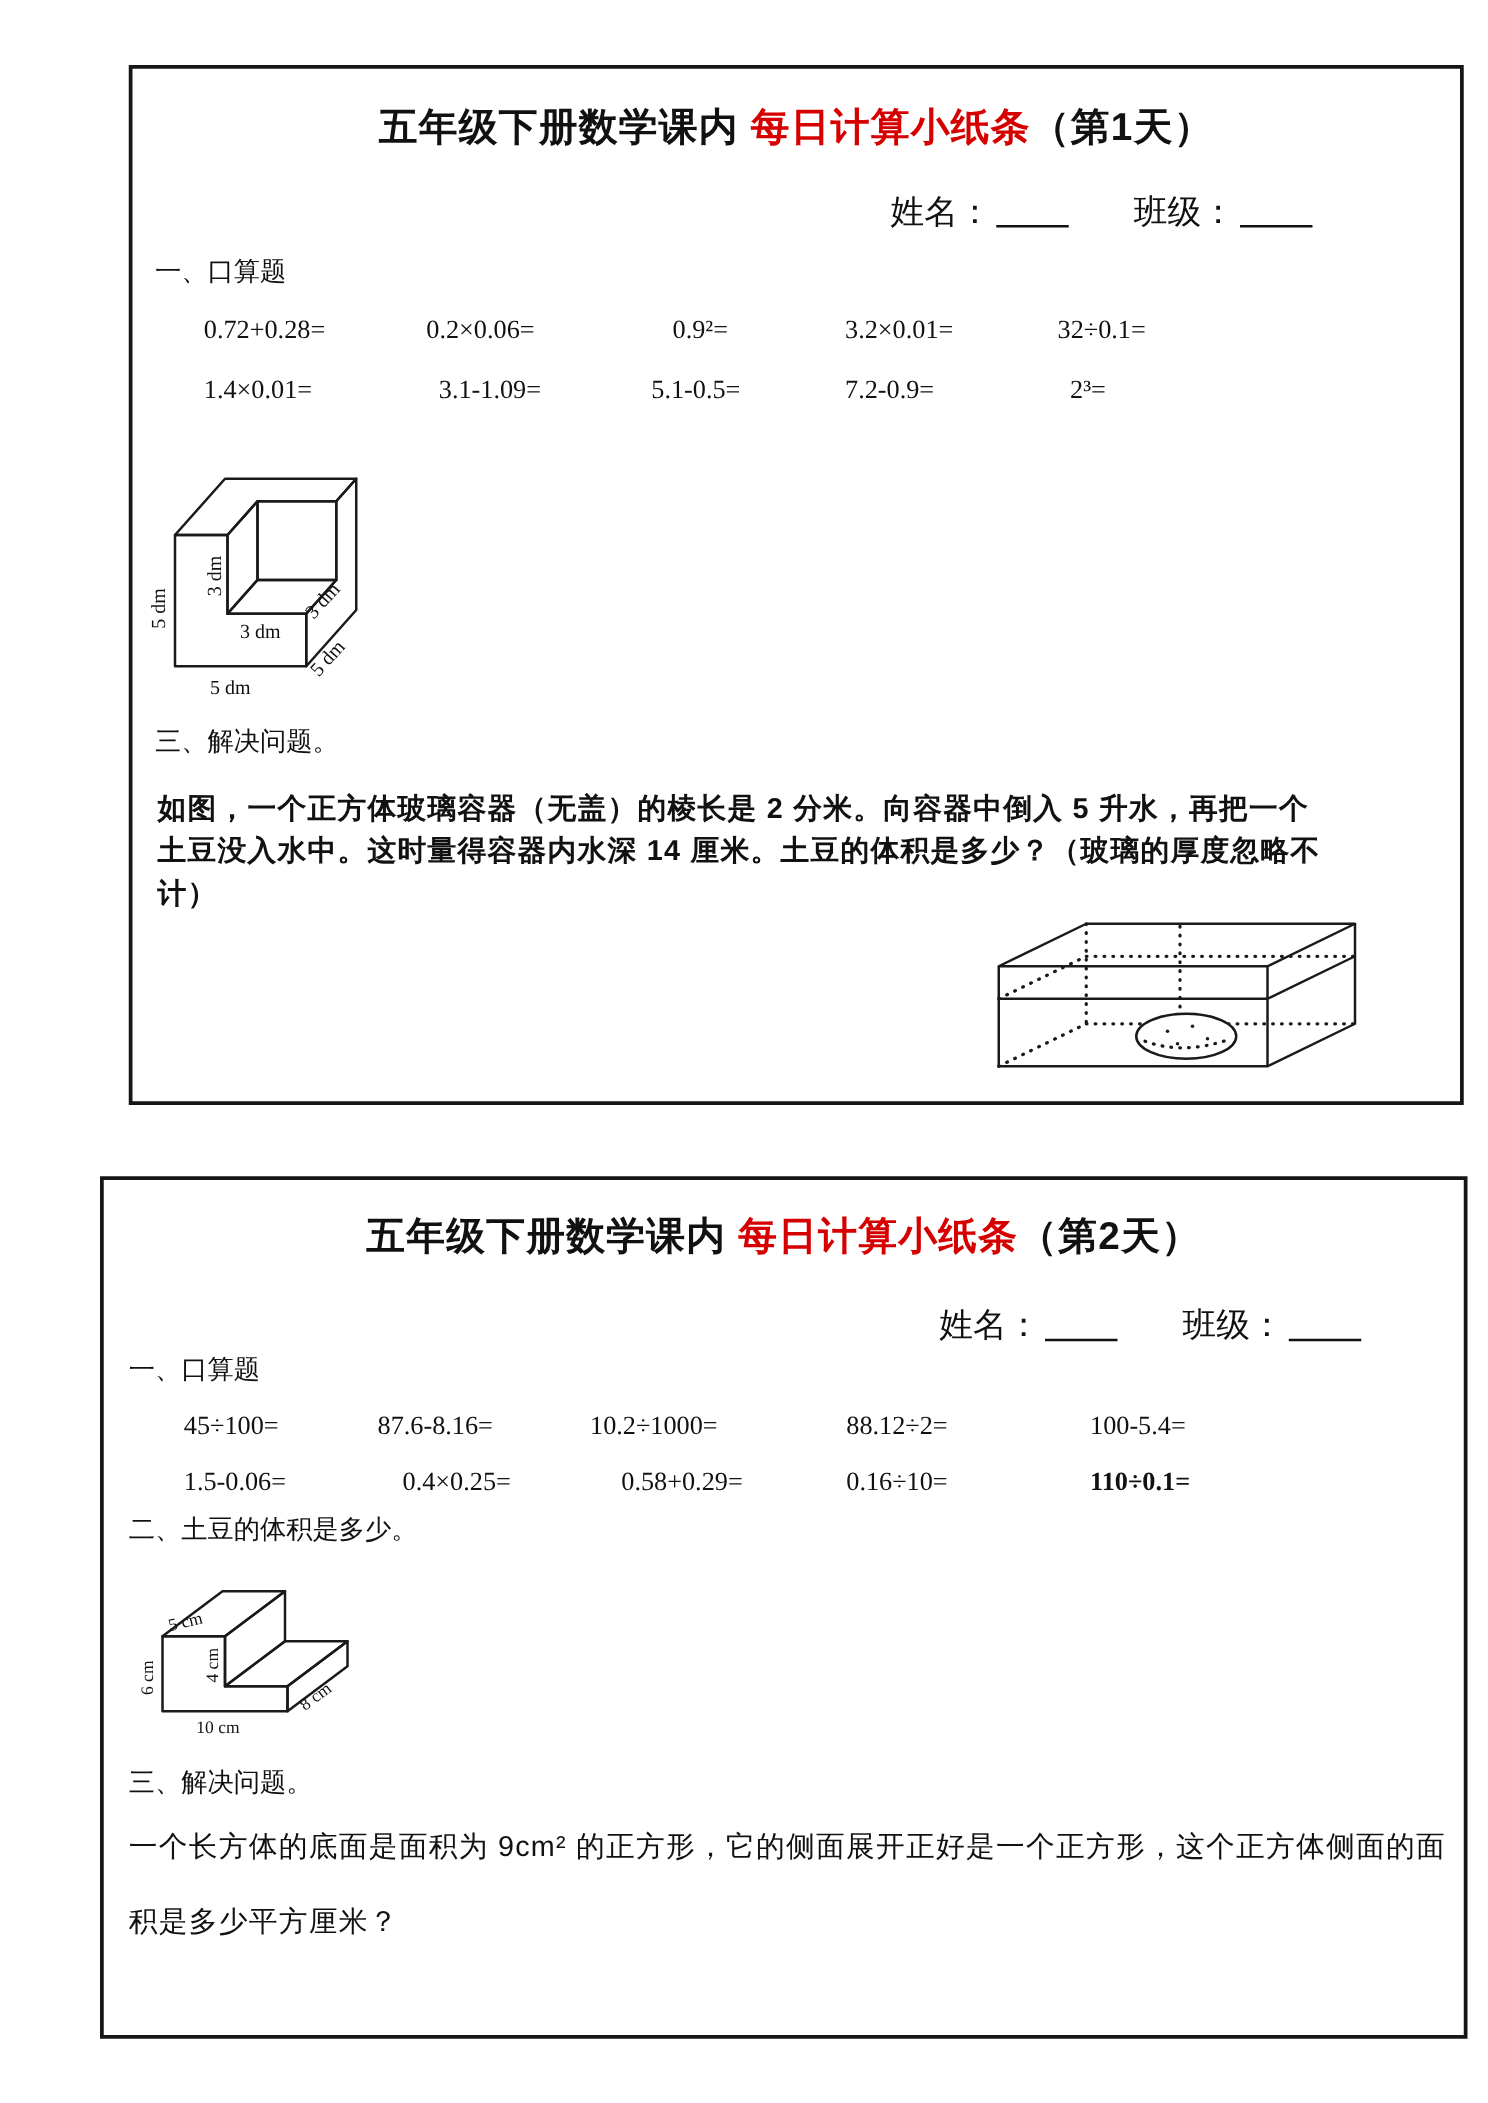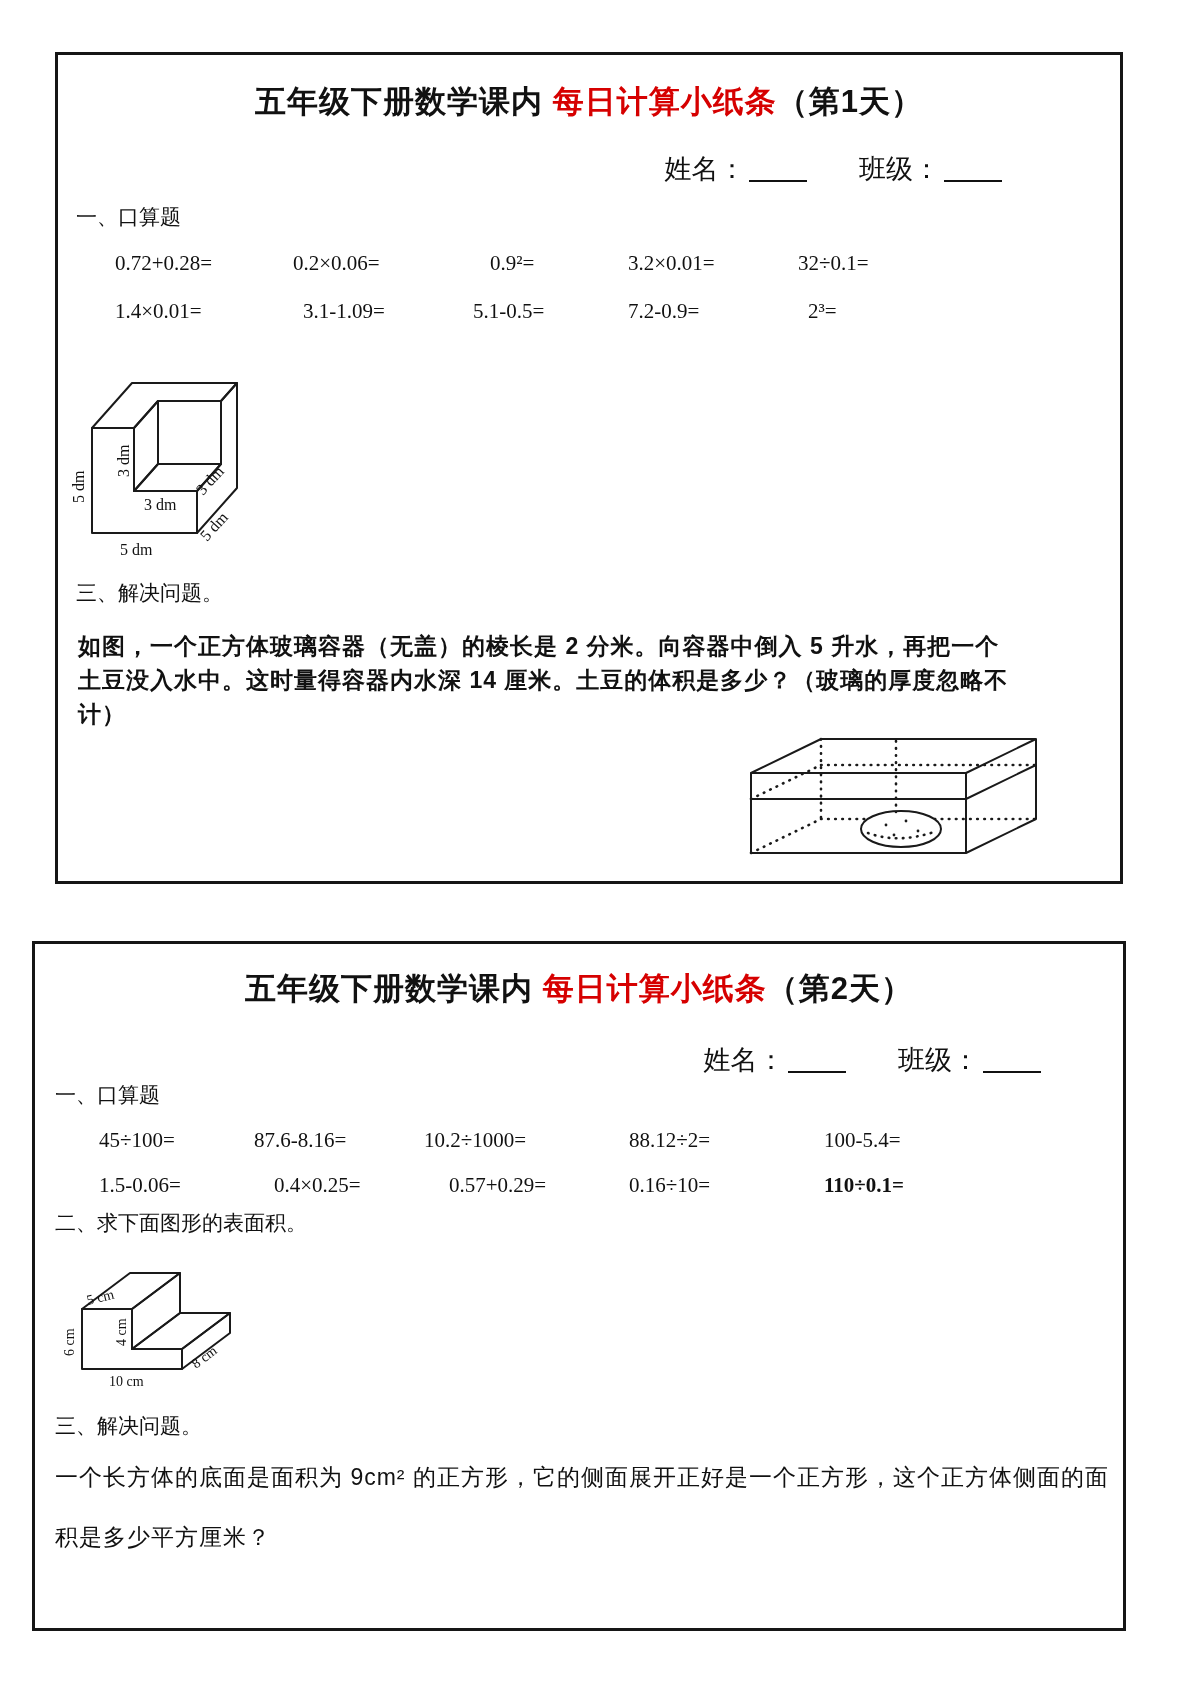--- a/index.html
+++ b/index.html
@@ -4,20 +4,21 @@
 <style>
   html,body{margin:0;padding:0;background:#ffffff;}
   body{
     position:relative;width:1190px;height:1682px;
     font-family:"Liberation Sans",sans-serif;color:#111;
     overflow:hidden;
   }
   .sheet{
     position:absolute;background:#fff;border:3px solid #161616;
     box-sizing:border-box;
+    margin-left:48px;
   }
   #sheet1{left:55px;top:52px;width:1068px;height:832px;}
   #sheet2{left:32px;top:941px;width:1094px;height:690px;}
   .sheet-title{
     position:absolute;left:0;right:0;text-align:center;
     font-size:31px;font-weight:700;letter-spacing:1px;white-space:nowrap;
   }
   .t-red{color:#d60000;}
   .name-line{position:absolute;font-size:27px;white-space:nowrap;}
   .blank{
@@ -123,25 +124,25 @@
   <div class="sec" style="left:20px;top:137px;">一、口算题</div>
 
   <span class="eq" style="left:64px;top:184px;">45÷100=</span>
   <span class="eq" style="left:219px;top:184px;">87.6-8.16=</span>
   <span class="eq" style="left:389px;top:184px;">10.2÷1000=</span>
   <span class="eq" style="left:594px;top:184px;">88.12÷2=</span>
   <span class="eq" style="left:789px;top:184px;">100-5.4=</span>
 
   <span class="eq" style="left:64px;top:229px;">1.5-0.06=</span>
   <span class="eq" style="left:239px;top:229px;">0.4×0.25=</span>
-  <span class="eq" style="left:414px;top:229px;">0.57+0.29=</span>
+  <span class="eq" style="left:414px;top:229px;">0.58+0.29=</span>
   <span class="eq" style="left:594px;top:229px;">0.16÷10=</span>
   <span class="eq" style="left:789px;top:229px;font-weight:bold;">110÷0.1=</span>
 
-  <div class="sec" style="left:20px;top:265px;">二、求下面图形的表面积。</div>
+  <div class="sec" style="left:20px;top:265px;">二、土豆的体积是多少。</div>
 
   <svg class="fig" style="left:24px;top:308px;" width="205" height="148" viewBox="0 0 205 148">
     <polygon class="ln" points="23,57 73,57 73,97 123,97 123,117 23,117"></polygon>
     <polygon class="ln" points="23,57 71,21 121,21 73,57"></polygon>
     <polygon class="ln" points="73,57 121,21 121,61 73,97"></polygon>
     <polygon class="ln" points="73,97 121,61 171,61 123,97"></polygon>
     <polygon class="ln" points="123,97 171,61 171,81 123,117"></polygon>
     <text font-size="14" transform="translate(29,53) rotate(-14)">5 cm</text>
     <text font-size="14" transform="translate(15,104) rotate(-90)">6 cm</text>
     <text font-size="14" transform="translate(67,94) rotate(-90)">4 cm</text>

